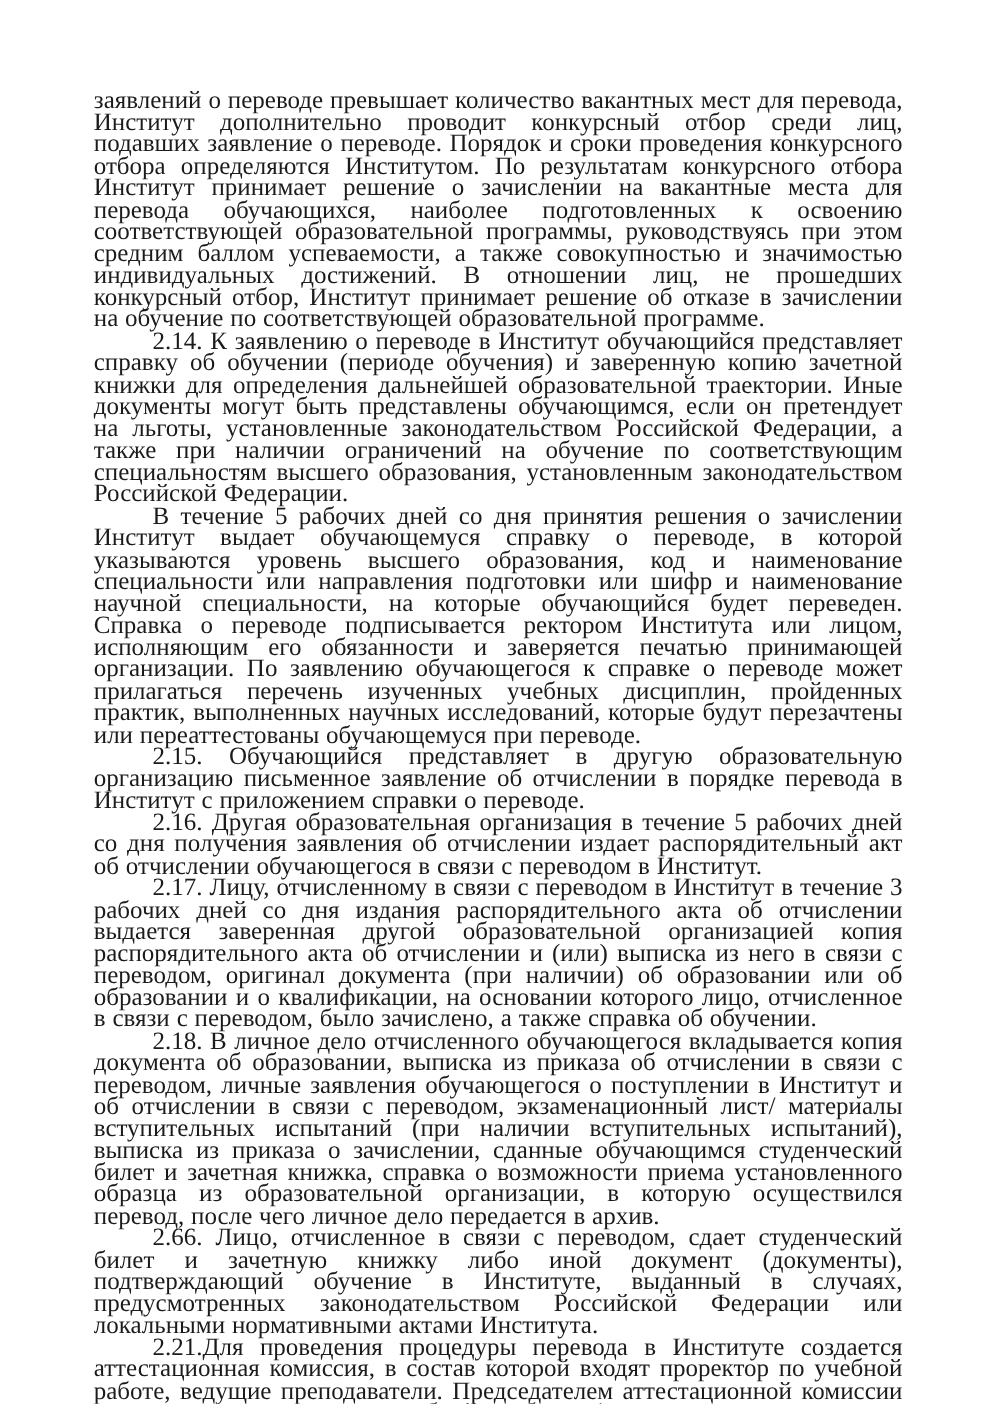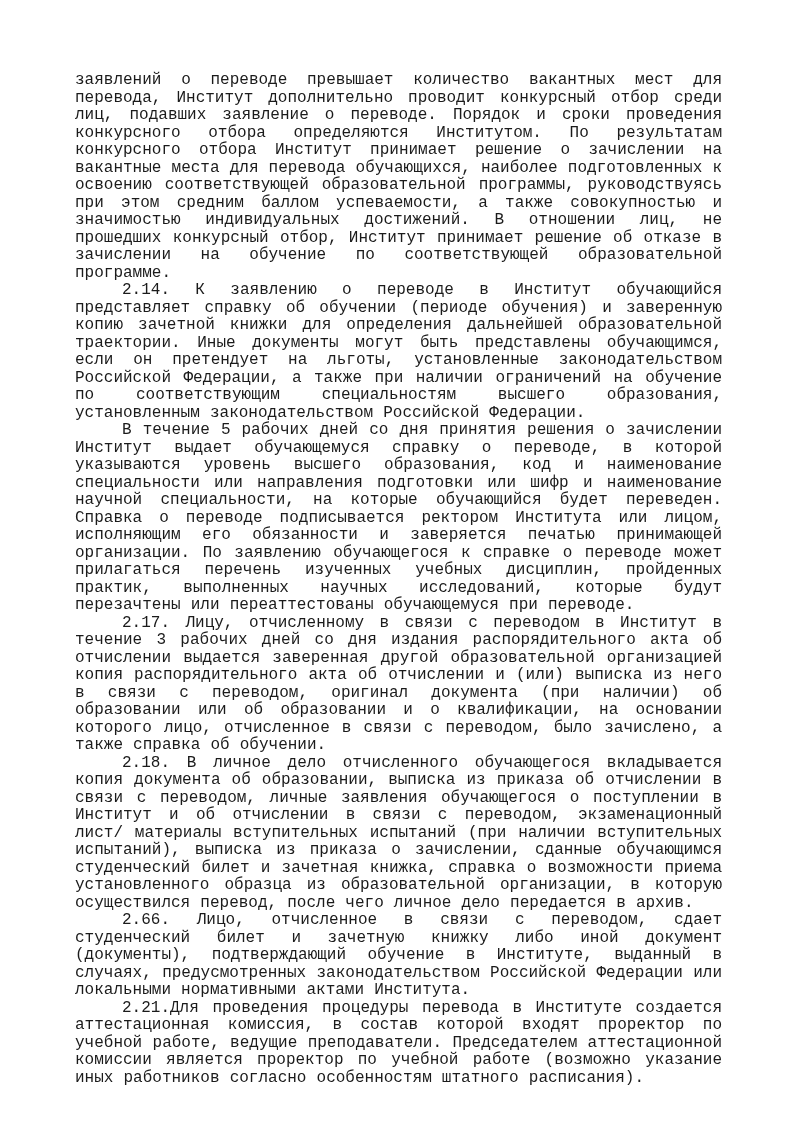--- a/index.html
+++ b/index.html
@@ -15,36 +15,38 @@
   .page {
     box-sizing: border-box;
     width: 794px;
     height: 1123px;
     background: #ffffff;
     padding: 72px 72px 0 75px;
   }
   .para {
     margin: 0;
     padding: 0;
-    font-family: Liberation Mono, monospace;
-    font-size: 16px;
+    font-family: Liberation Serif, serif;
+    font-size: 20px;
     line-height: 17.5px;
     color: #1b1b1b;
     text-align: justify;
     text-indent: 47px;
     word-spacing: 0.5px;
   }
   .para.no-indent {
     text-indent: 0;
   }
 </style>
 </head>
 <body>
 
 <div class="page">
   <p class="para no-indent">заявлений о переводе превышает количество вакантных мест для перевода, Институт дополнительно проводит конкурсный отбор среди лиц, подавших заявление о переводе. Порядок и сроки проведения конкурсного отбора определяются Институтом. По результатам конкурсного отбора Институт принимает решение о зачислении на вакантные места для перевода обучающихся, наиболее подготовленных к освоению соответствующей образовательной программы, руководствуясь при этом средним баллом успеваемости, а также совокупностью и значимостью индивидуальных достижений. В отношении лиц, не прошедших конкурсный отбор, Институт принимает решение об отказе в зачислении на обучение по соответствующей образовательной программе.</p>
   <p class="para">2.14. К заявлению о переводе в Институт обучающийся представляет справку об обучении (периоде обучения) и заверенную копию зачетной книжки для определения дальнейшей образовательной траектории. Иные документы могут быть представлены обучающимся, если он претендует на льготы, установленные законодательством Российской Федерации, а также при наличии ограничений на обучение по соответствующим специальностям высшего образования, установленным законодательством Российской Федерации.</p>
   <p class="para">В течение 5 рабочих дней со дня принятия решения о зачислении Институт выдает обучающемуся справку о переводе, в которой указываются уровень высшего образования, код и наименование специальности или направления подготовки или шифр и наименование научной специальности, на которые обучающийся будет переведен. Справка о переводе подписывается ректором Института или лицом, исполняющим его обязанности и заверяется печатью принимающей организации. По заявлению обучающегося к справке о переводе может прилагаться перечень изученных учебных дисциплин, пройденных практик, выполненных научных исследований, которые будут перезачтены или переаттестованы обучающемуся при переводе.</p>
+  <p class="para">2.15. Обучающийся представляет в другую образовательную организацию письменное заявление об отчислении в порядке перевода в Институт  с приложением справки о переводе.</p>
+  <p class="para">2.16. Другая образовательная организация в течение 5 рабочих дней со дня получения заявления об отчислении издает распорядительный акт об отчислении обучающегося в связи с переводом в Институт.</p>
   <p class="para">2.17. Лицу, отчисленному в связи с переводом в Институт в течение 3 рабочих дней со дня издания распорядительного акта об отчислении выдается заверенная другой образовательной организацией копия распорядительного акта об отчислении и (или) выписка из него в связи с переводом, оригинал документа (при наличии) об образовании или об образовании и о квалификации, на основании которого лицо, отчисленное в связи с переводом, было зачислено, а также справка об обучении.</p>
   <p class="para">2.18. В личное дело отчисленного обучающегося вкладывается копия документа об образовании, выписка из приказа об отчислении в связи с переводом, личные заявления обучающегося о поступлении в Институт и об отчислении в связи с переводом, экзаменационный лист/ материалы вступительных испытаний (при наличии вступительных испытаний), выписка из приказа о зачислении, сданные обучающимся студенческий билет и зачетная книжка, справка о возможности приема установленного образца из образовательной организации, в которую осуществился перевод, после чего личное дело передается в архив.</p>
   <p class="para">2.66. Лицо, отчисленное в связи с переводом, сдает студенческий билет и зачетную книжку либо иной документ (документы), подтверждающий обучение в Институте, выданный в случаях, предусмотренных законодательством Российской Федерации или локальными нормативными актами Института.</p>
   <p class="para">2.21.Для проведения процедуры перевода в Институте создается аттестационная комиссия, в состав которой входят проректор по учебной работе, ведущие преподаватели. Председателем аттестационной комиссии является проректор по учебной работе (возможно указание иных работников согласно особенностям штатного расписания).</p>
 </div>
 
 </body></html>

